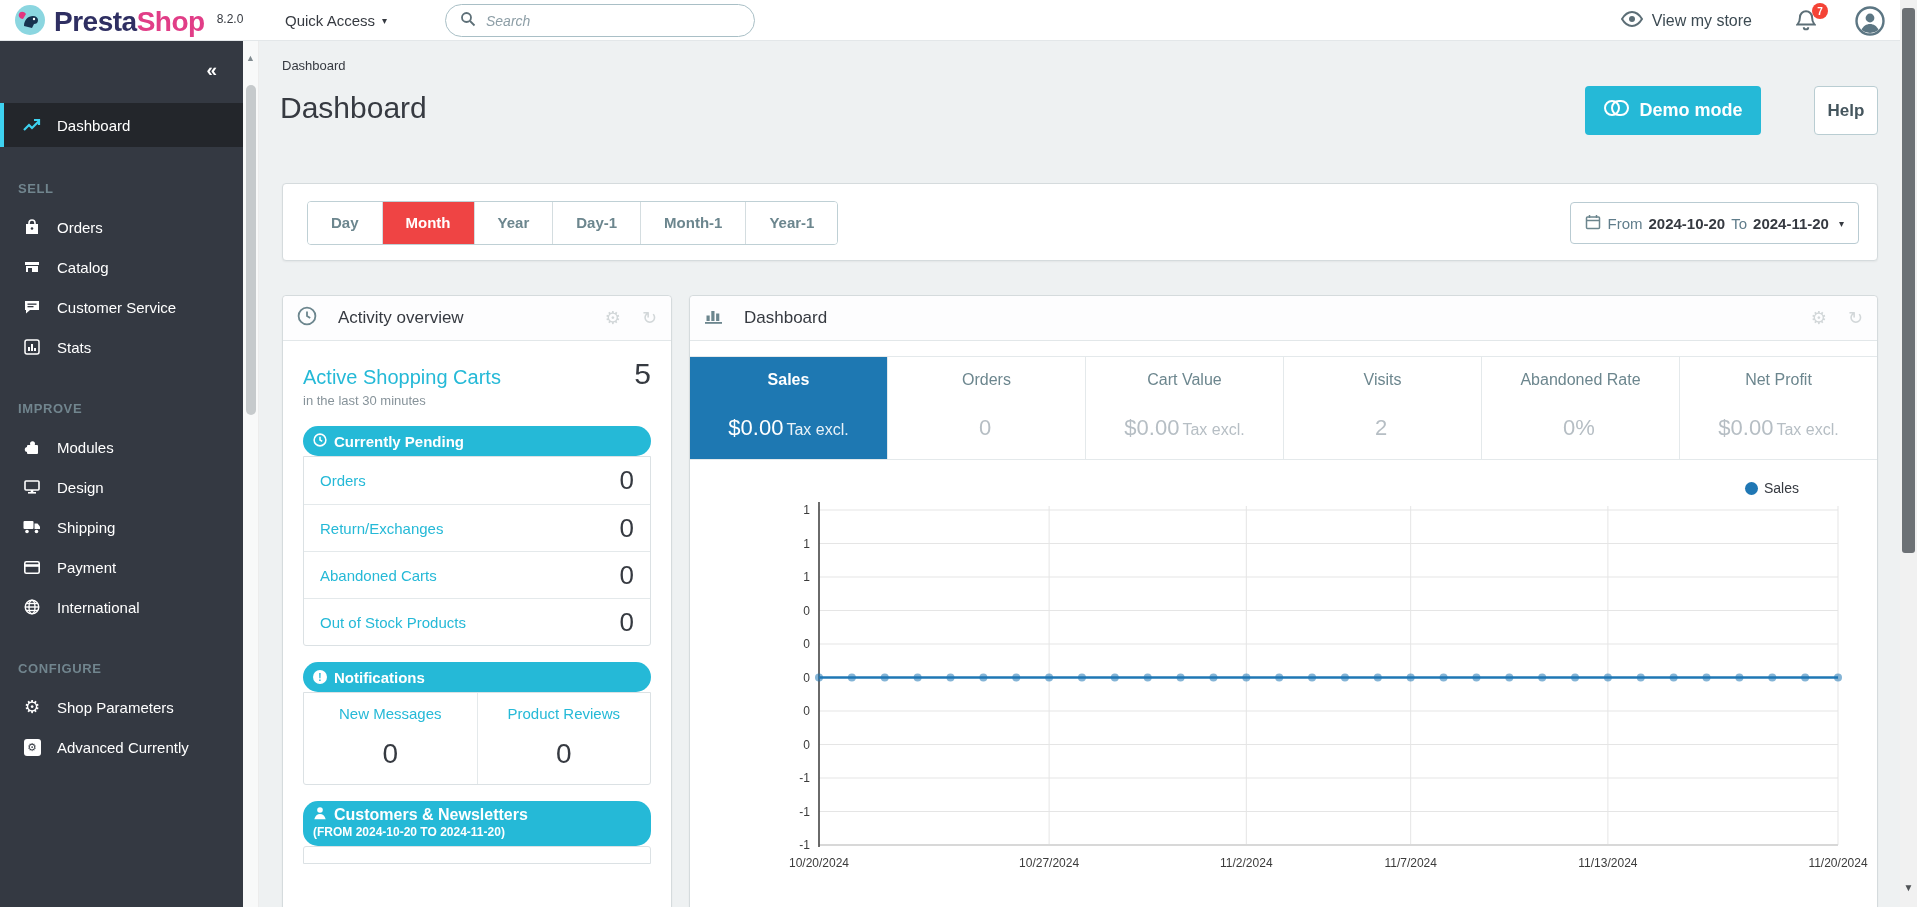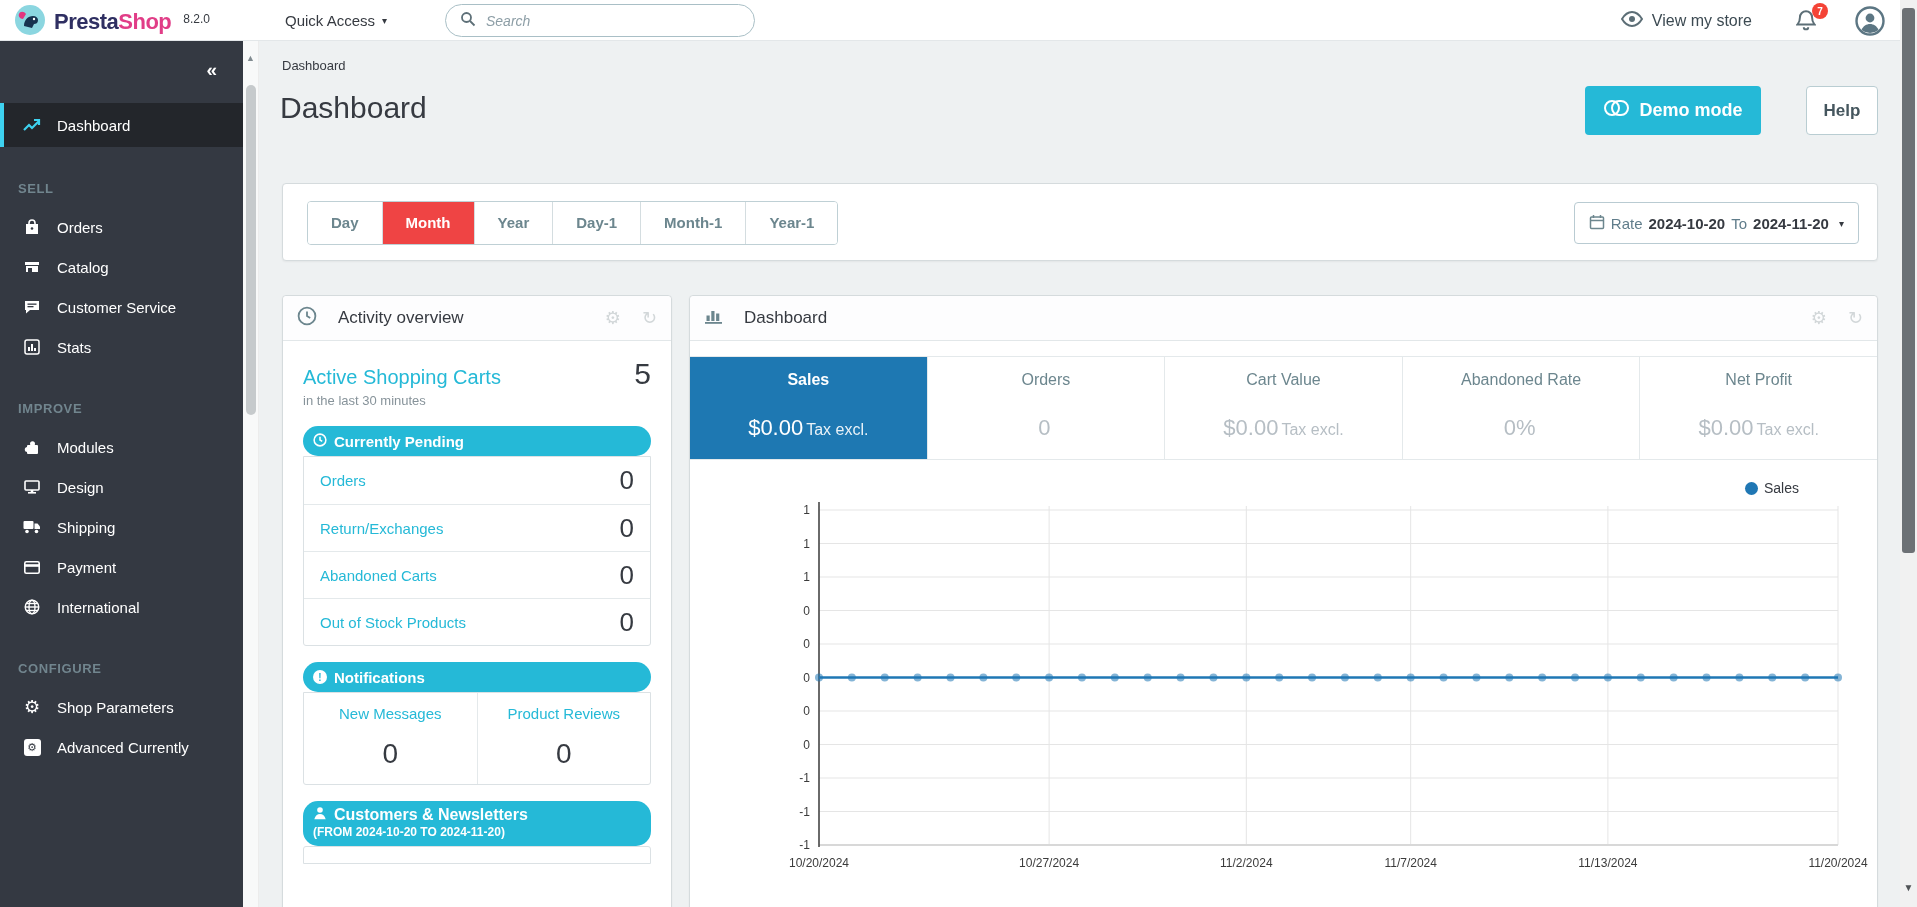--- a/index.html
+++ b/index.html
@@ -3,21 +3,21 @@
 <meta charset="utf-8">
 <style>
   * { margin:0; padding:0; box-sizing:border-box; }
   html,body { width:1917px; height:907px; overflow:hidden;
     font-family:"Liberation Sans","DejaVu Sans",sans-serif; background:#eef1f2; }
 
   
   .top-header { position:absolute; left:0; top:0; width:1917px; height:41px;
     background:#fff; border-bottom:1px solid #e3e7e9; z-index:40; }
   .logo-wrap { position:absolute; left:14px; top:4px; display:flex; align-items:center; gap:8px; }
-  .brand { font-size:22px; font-weight:bold; letter-spacing:-.5px; }
+  .brand { font-size:28px; font-weight:bold; letter-spacing:-.5px; }
   .brand .p1 { color:#2f2f62; } .brand .p2 { color:#e13d87; }
   .version { font-size:12px; color:#363a41; margin-left:4px; margin-top:-6px; }
   .quick-access { position:absolute; left:285px; top:0; height:41px; display:flex; align-items:center;
     gap:7px; font-size:15px; color:#363a41; cursor:pointer; }
   .qa-caret { font-size:10px; color:#363a41; }
   .search-pill { position:absolute; left:445px; top:4px; width:310px; height:33px;
     border:1px solid #a9bfc6; border-radius:17px; background:#fff; display:flex; align-items:center;
     padding:0 14px; gap:10px; }
   .search-pill input { border:none; outline:none; font-size:14px; font-style:italic; color:#55656d;
     width:240px; background:transparent; font-family:inherit; }
@@ -58,21 +58,21 @@
   .right-scroll-down { position:absolute; left:0; bottom:14px; width:17px; text-align:center;
     color:#505356; font-size:10px; }
 
   
   .content { position:absolute; left:259px; top:41px; width:1641px; height:866px; }
   .breadcrumb { position:absolute; left:23px; top:17px; font-size:13px; color:#363a41; }
   .page-title { position:absolute; left:21px; top:50px; font-size:30px; font-weight:500; color:#363a41; }
   .demo-btn { position:absolute; right:139px; top:45px; width:176px; height:49px; background:#25b9d7;
     border:none; border-radius:4px; color:#fff; font-size:18px; font-weight:bold; display:flex;
     align-items:center; justify-content:center; gap:10px; cursor:pointer; font-family:inherit; }
-  .help-btn { position:absolute; right:22px; top:45px; width:72px; height:49px; background:#fff;
+  .help-btn { position:absolute; right:22px; top:45px; width:64px; height:49px; background:#fff;
     border:1px solid #b9cdd2; border-radius:4px; color:#45565e; font-size:17px; font-weight:bold;
     cursor:pointer; font-family:inherit; }
 
   .panel { background:#fff; border:1px solid #d5dbdd; border-radius:4px; box-shadow:0 1px 2px rgba(0,0,0,.05); }
   .filter-panel { position:absolute; left:23px; right:22px; top:142px; height:78px; }
   .tab-group { position:absolute; left:24px; top:17px; height:44px; display:flex;
     border:1px solid #bfd0d5; border-radius:4px; overflow:hidden; background:#fff; }
   .range-tab { height:42px; line-height:42px; padding:0 23px; font-size:15px; font-weight:bold;
     color:#6c868e; background:#fff; border:none; border-left:1px solid #d4dde0; cursor:pointer; font-family:inherit; }
   .range-tab:first-child { border-left:none; }
@@ -357,21 +357,21 @@
     </div>
     <div class="date-range">
       <span>
         <svg width="16" height="16" viewBox="0 0 16 16" fill="none" stroke="#6c868e" stroke-width="1.5">
             <rect x="1.5" y="3" width="13" height="11.5" rx="1"></rect>
             <line x1="1.5" y1="6.5" x2="14.5" y2="6.5"></line>
             <line x1="4.5" y1="1" x2="4.5" y2="4"></line>
             <line x1="11.5" y1="1" x2="11.5" y2="4"></line>
           </svg>
       </span>
-      <span>Rate</span>
+      <span>From</span>
       <b>2024-10-20</b>
       <span>To</span>
       <b>2024-11-20</b>
       <span class="dr-caret">▾</span>
     </div>
   </div>
 
   <div class="panel activity-panel">
     <div class="panel-header">
       <span>
@@ -472,20 +472,24 @@
         <div class="kpi-label">Sales</div>
         <div><span class="kpi-value">$0.00</span><span class="kpi-suffix">Tax excl.</span></div>
       </div>
       <div class="kpi-cell">
         <div class="kpi-label">Orders</div>
         <div><span class="kpi-value">0</span><span class="kpi-suffix"></span></div>
       </div>
       <div class="kpi-cell">
         <div class="kpi-label">Cart Value</div>
         <div><span class="kpi-value">$0.00</span><span class="kpi-suffix">Tax excl.</span></div>
+      </div>
+      <div class="kpi-cell">
+        <div class="kpi-label">Visits</div>
+        <div><span class="kpi-value">2</span><span class="kpi-suffix"></span></div>
       </div>
       <div class="kpi-cell">
         <div class="kpi-label">Abandoned Rate</div>
         <div><span class="kpi-value">0%</span><span class="kpi-suffix"></span></div>
       </div>
       <div class="kpi-cell">
         <div class="kpi-label">Net Profit</div>
         <div><span class="kpi-value">$0.00</span><span class="kpi-suffix">Tax excl.</span></div>
       </div>
     </div>

